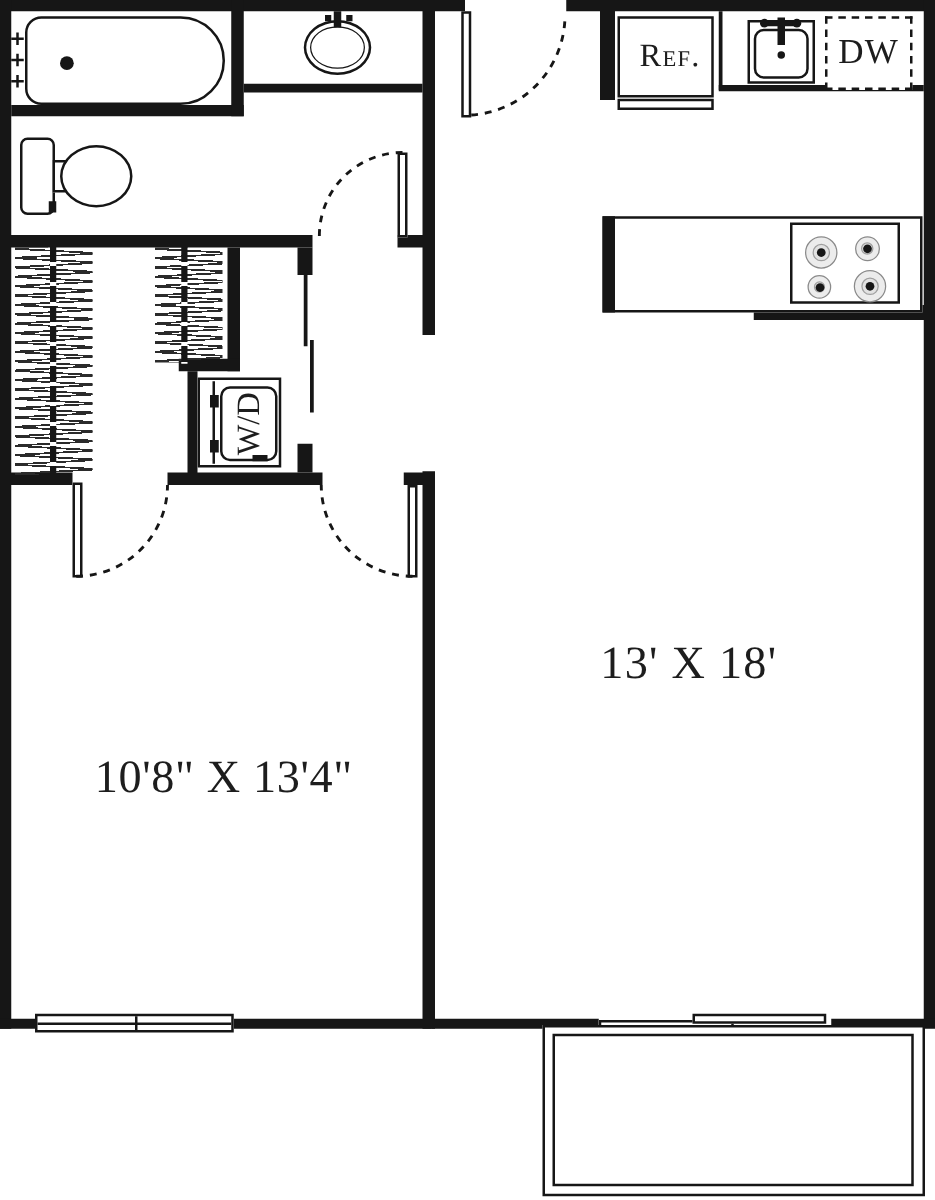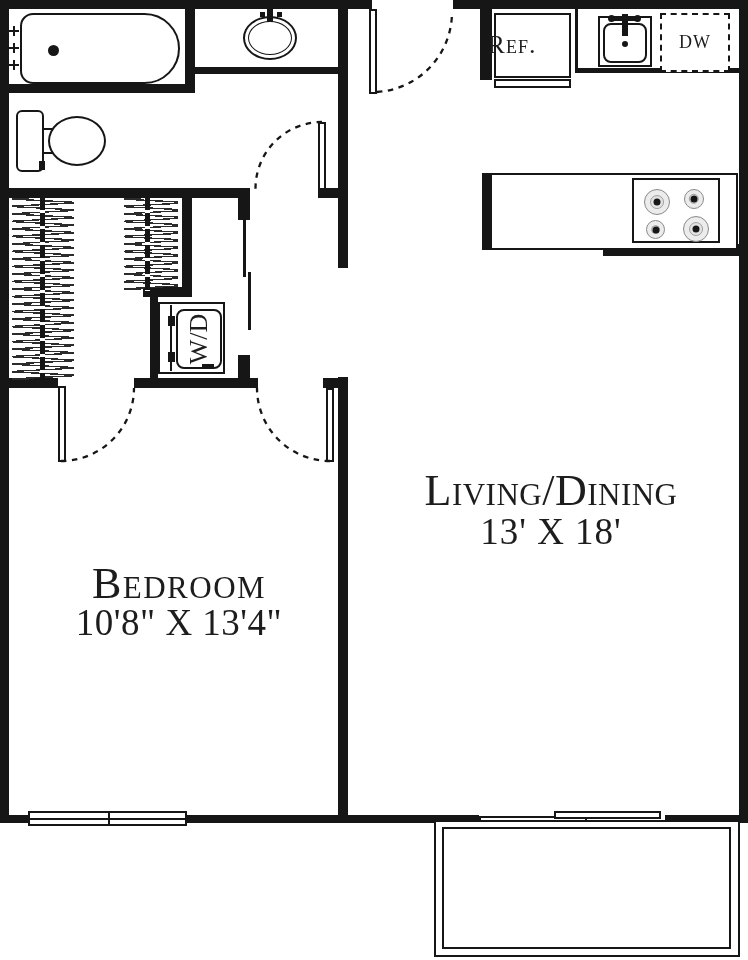--- a/index.html
+++ b/index.html
@@ -92,36 +92,36 @@
 
   <div class="box" style="left:158px;top:302px;width:67px;height:72px;"></div>
   <div class="thinline" style="left:170px;top:305px;width:2px;height:66px;"></div>
   <div style="position:absolute;left:168px;top:316px;width:7px;height:10px;background:#161616;"></div>
   <div style="position:absolute;left:168px;top:352px;width:7px;height:10px;background:#161616;"></div>
   <div class="box" style="left:176px;top:309px;width:46px;height:60px;border-radius:8px;"></div>
   <div style="position:absolute;left:202px;top:364px;width:12px;height:5px;background:#161616;"></div>
   <div class="room-label rot" style="left:199px;top:339px;font-size:26px;">W/D</div>
 
   <div class="box" style="left:494px;top:13px;width:77px;height:65px;"></div>
-  <div class="room-label" style="left:512px;top:45px;font-size:26px;letter-spacing:1px;">Ref.</div>
+  <div class="room-label" style="left:536px;top:45px;font-size:26px;letter-spacing:1px;">Ref.</div>
   <div class="box" style="left:494px;top:79px;width:77px;height:9px;"></div>
 
   <div class="thinline" style="left:575px;top:9px;width:3px;height:63px;"></div>
   <div class="thinline" style="left:575px;top:68px;width:164px;height:5px;"></div>
 
   <div class="box" style="left:598px;top:16px;width:54px;height:51px;"></div>
   <div class="box" style="left:603px;top:23px;width:44px;height:40px;border-radius:8px;"></div>
   <div style="position:absolute;left:611px;top:17px;width:28px;height:4px;background:#161616;"></div>
   <div style="position:absolute;left:622px;top:14px;width:6px;height:22px;background:#161616;"></div>
   <div style="position:absolute;left:608px;top:15px;width:7px;height:7px;background:#161616;border-radius:50%;"></div>
   <div style="position:absolute;left:634px;top:15px;width:7px;height:7px;background:#161616;border-radius:50%;"></div>
   <div style="position:absolute;left:622px;top:41px;width:6px;height:6px;background:#161616;border-radius:50%;"></div>
 
   <div class="box-dashed" style="left:660px;top:13px;width:70px;height:59px;"></div>
-  <div class="room-label" style="left:695px;top:42px;font-size:18px;letter-spacing:1px;">DW</div>
+  <div class="room-label" style="left:695px;top:42px;font-size:28px;letter-spacing:1px;">DW</div>
 
   <div class="box" style="left:482px;top:173px;width:256px;height:77px;"></div>
   <div class="wall" style="left:482px;top:173px;width:10px;height:77px;"></div>
   <div class="box" style="left:632px;top:178px;width:88px;height:65px;"></div>
   <div class="burner" style="left:644px;top:189px;width:26px;height:26px;">
     <div class="ring"></div>
       <div class="dot"></div>
   </div>
   <div class="burner" style="left:684px;top:189px;width:20px;height:20px;">
     <div class="ring"></div>
@@ -153,18 +153,16 @@
   <div class="box" style="left:442px;top:827px;width:289px;height:122px;"></div>
 
   <svg class="overlay" width="748" height="960" viewBox="0 0 748 960">
     <path d="M377,92 A80,80 0 0 0 452,12" fill="none" stroke="#161616" stroke-width="2.3" stroke-dasharray="5.5 5.5"></path>
     <path d="M322,122 A66.5,66.5 0 0 0 255.5,189" fill="none" stroke="#161616" stroke-width="2.3" stroke-dasharray="5.5 5.5"></path>
     <path d="M61,461 A73,73 0 0 0 134,388" fill="none" stroke="#161616" stroke-width="2.3" stroke-dasharray="5.5 5.5"></path>
     <path d="M330,461 A73,73 0 0 1 257,388" fill="none" stroke="#161616" stroke-width="2.3" stroke-dasharray="5.5 5.5"></path>
     <path d="M9,31 H19 M14,26 V36 M9,48 H19 M14,43 V53 M9,65 H19 M14,60 V70" fill="none" stroke="#161616" stroke-width="2"></path>
   </svg>
 
-  <div class="room-label" style="left:551px;top:491px;font-size:44px;letter-spacing:0.5px;">Living/Dining</div>
   <div class="room-label" style="left:551px;top:531px;font-size:37px;letter-spacing:1px;">13' X 18'</div>
-  <div class="room-label" style="left:179px;top:584px;font-size:44px;letter-spacing:1.5px;">Bedroom</div>
   <div class="room-label" style="left:179px;top:622px;font-size:37px;letter-spacing:0.5px;">10'8" X 13'4"</div>
 
 </div>
 
 </body></html>

